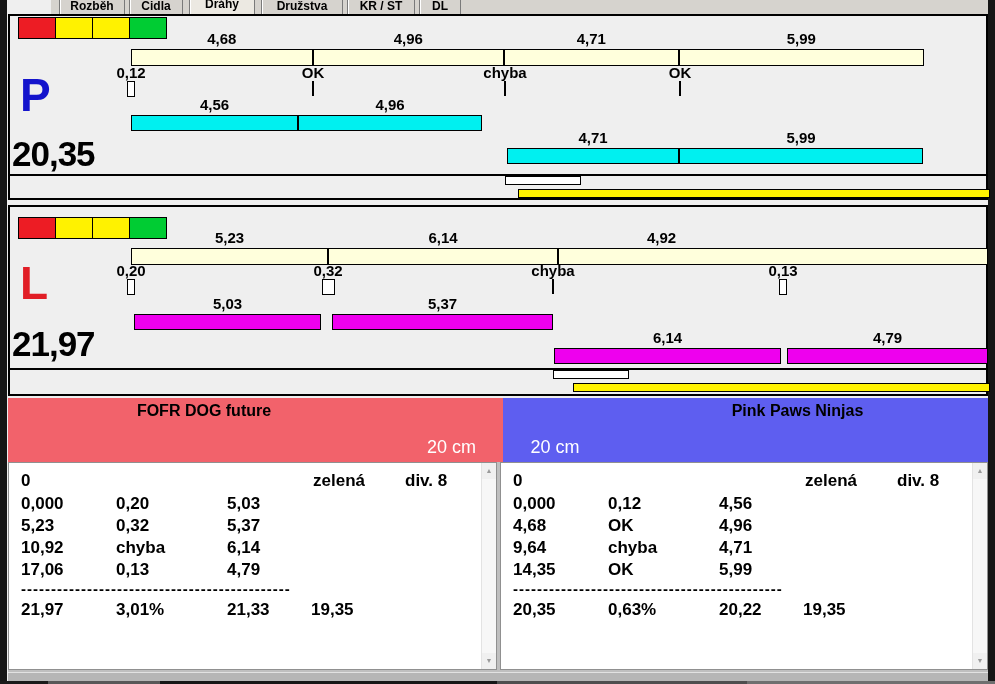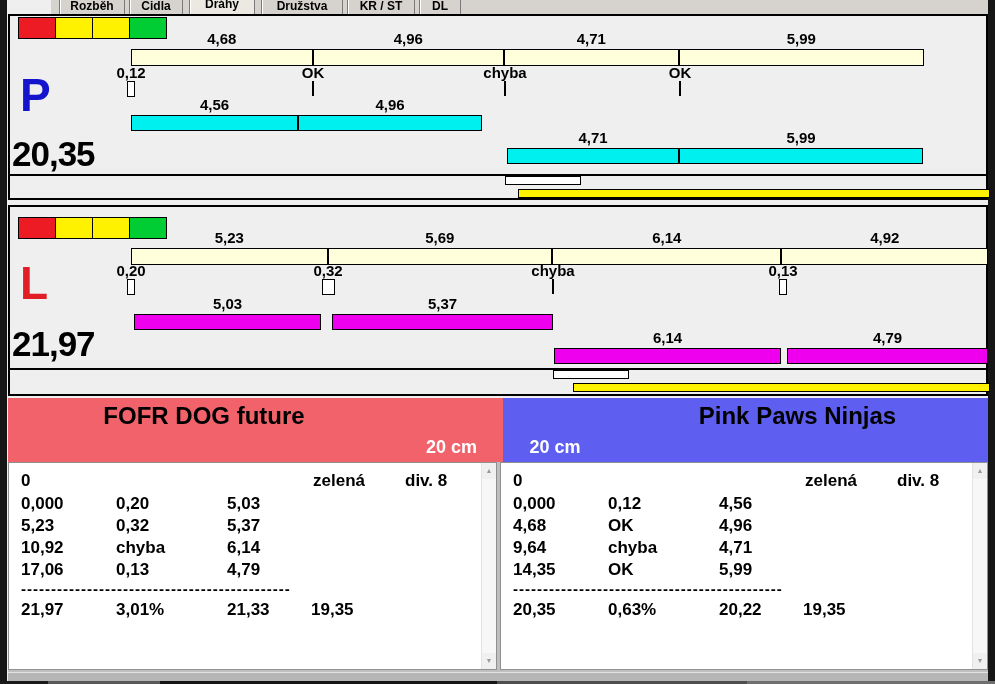--- a/index.html
+++ b/index.html
@@ -33,25 +33,25 @@
   .lane-letter{position:absolute;font-size:46px;font-weight:bold;line-height:1;}
   .lane-total{position:absolute;font-size:35px;font-weight:bold;letter-spacing:-1px;line-height:1;}
   .hline{position:absolute;left:-2px;width:980px;height:2px;background:#000;}
   .minibar{position:absolute;height:9px;border:1px solid #000;box-sizing:border-box;}
   .mb-white{background:#fff;} .mb-yellow{background:#FFF200;}
   
   .bottom{position:absolute;left:8px;top:398px;width:980px;height:274px;background:#BFBFBF;}
   .hdr{position:absolute;top:0;height:64px;}
   .hdr-red{left:0;width:495px;background:#F2626B;}
   .hdr-blue{left:495px;width:485px;background:#5E5EF0;}
-  .teamname{position:absolute;top:4px;font-size:24px;font-weight:bold;text-align:center;color:#000;}
+  .teamname{position:absolute;top:4px;font-size:16px;font-weight:bold;text-align:center;color:#000;}
   .teamdogs{position:absolute;top:32px;font-size:15px;font-weight:bold;text-align:center;color:#fff;}
   .clock{position:absolute;left:392px;top:1px;width:207px;height:32px;background:#fff;
          font-size:21px;text-align:center;line-height:32px;white-space:nowrap;}
-  .cm{position:absolute;top:37px;height:24px;font-size:18px;font-weight:bold;color:#fff;text-align:center;line-height:24px;}
+  .cm{position:absolute;top:37px;height:24px;font-size:18px;font-weight:normal;color:#fff;text-align:center;line-height:24px;}
   .listbox{position:absolute;top:64px;height:208px;background:#fff;border:1px solid #909090;box-sizing:border-box;}
   .cell{position:absolute;font-size:17px;font-weight:bold;white-space:pre;}
   .dashes{overflow:hidden;width:276px;height:16px;font-size:15px;letter-spacing:1px;}
   .scroll{position:absolute;top:0;right:0;width:15px;height:100%;background:#F7F7F7;border-left:1px solid #E3E3E3;box-sizing:border-box;}
   .sbtn{position:absolute;left:0;width:100%;height:16px;background:#F0F0F0;color:#9a9a9a;
         font-size:7px;text-align:center;line-height:16px;}
   .gstrip{position:absolute;left:8px;top:672px;width:980px;height:9px;background:#B6B6B6;border-top:1px solid #E2E2E2;box-sizing:border-box;}
   .bedge{position:absolute;left:0;top:681px;width:995px;height:3px;display:flex;}
   .bedge div{height:100%;}
 </style>
@@ -133,23 +133,20 @@
       <div class="light l-red"></div>
       <div class="light l-yel"></div>
       <div class="light l-yel"></div>
       <div class="light l-grn"></div>
     </div>
 
     <div class="hbar cream" style="left:121px;top:41px;width:857px;">
       <div class="seg" style="width:197px;">
           <span class="lbl">5,23</span>
         </div>
-      <div class="seg" style="width:225px;">
-          <span class="lbl">5,69</span>
-        </div>
       <div class="seg" style="width:230px;">
           <span class="lbl">6,14</span>
         </div>
       <div class="seg" style="width:205px;border-radius:6px;">
           <span class="lbl">4,92</span>
         </div>
     </div>
 
     <div class="mk" style="left:121px;top:55px;">0,20</div>
     <div class="mk" style="left:318px;top:55px;">0,32</div>

